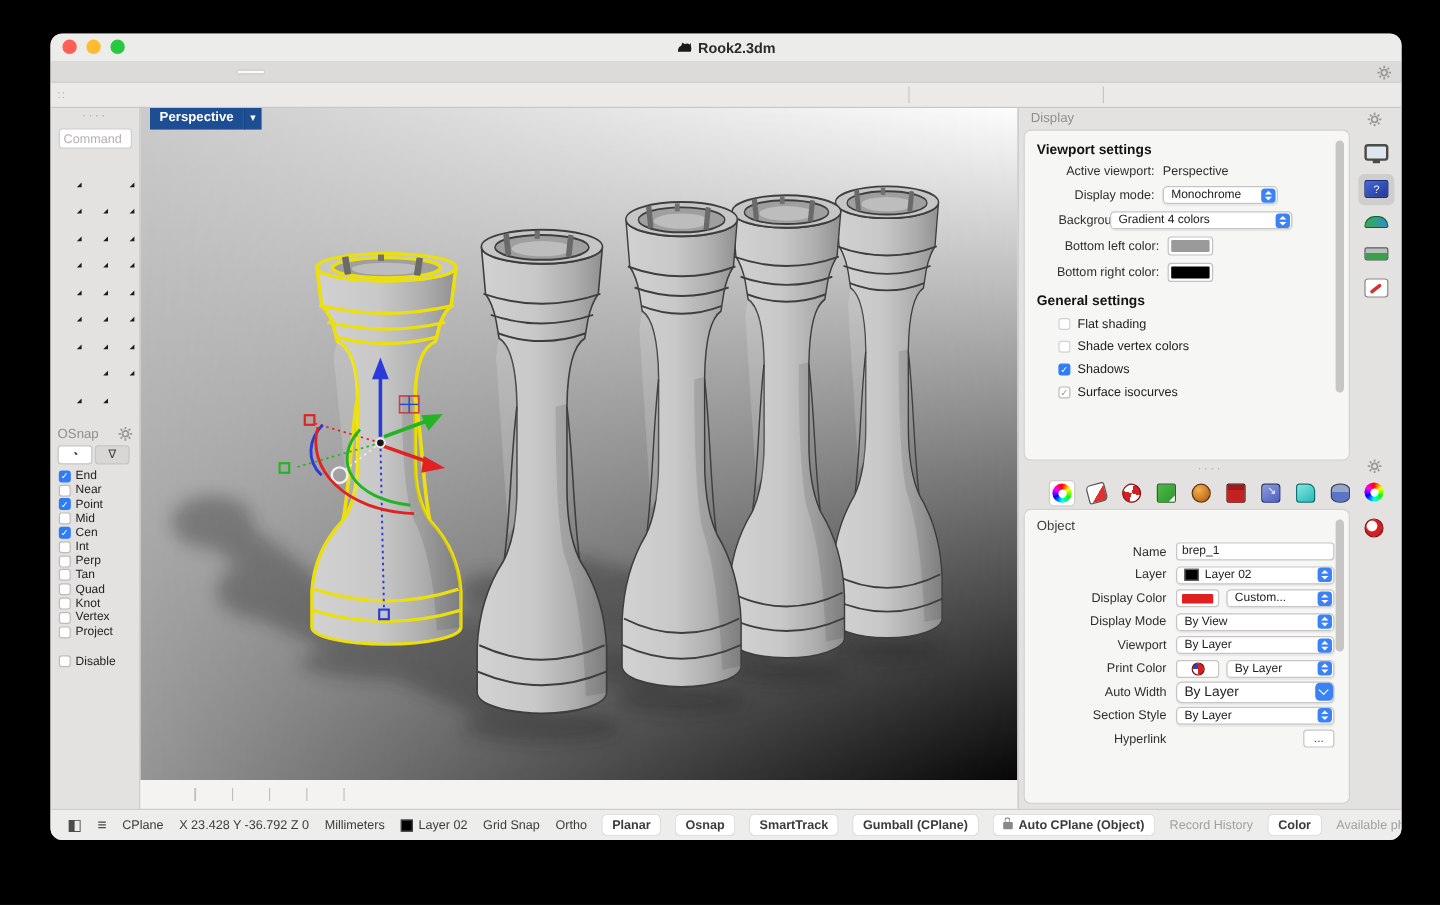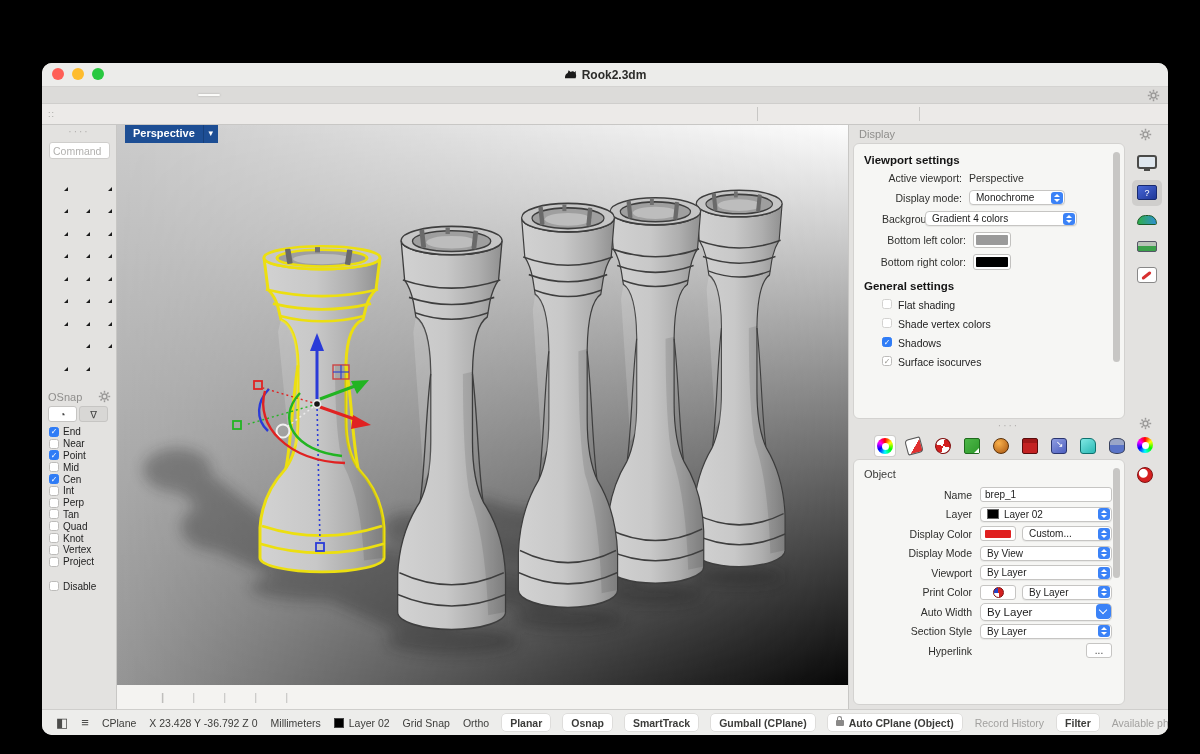--- a/index.html
+++ b/index.html
@@ -1,19 +1,19 @@
 <!DOCTYPE html>
 <html><head>
 <meta charset="utf-8">
 <style>
   html,body{margin:0;padding:0;background:#000;width:1200px;height:754px;overflow:hidden;
     font-family:"Liberation Sans","DejaVu Sans",sans-serif;-webkit-font-smoothing:antialiased;}
   *{box-sizing:border-box;}
   .window{position:absolute;left:42px;top:28px;width:1126px;height:672px;background:#e8e7e5;
-    border-radius:10px;overflow:hidden;box-shadow:0 18px 50px rgba(0,0,0,.6);margin-top:35px;}
+    border-radius:10px;overflow:hidden;box-shadow:0 18px 50px rgba(0,0,0,.6);}
   
   .titlebar{position:relative;height:24px;background:#ececea;display:flex;align-items:center;justify-content:center;border-bottom:1px solid #d4d3d1;}
   .traffic{position:absolute;left:10px;top:5px;display:flex;gap:8px;}
   .tl{width:12px;height:12px;border-radius:50%;}
   .tl.red{background:#ff5f57;} .tl.yel{background:#febc2e;} .tl.grn{background:#28c840;}
   .title-wrap{display:flex;align-items:center;gap:5px;font-size:12px;font-weight:bold;color:#2b2b29;}
   
   .tabbar{position:relative;height:17px;background:#dcdbd9;display:flex;align-items:center;gap:0;padding-left:24px;border-bottom:1px solid #cfcecc;}
   .mtab{font-size:10.5px;color:#8f8e8c;padding:1px 11px;border-radius:8px;white-space:nowrap;cursor:default;}
   .mtab.active{background:#fbfbf9;color:#111;font-weight:bold;box-shadow:0 0 2px rgba(0,0,0,.25);}
@@ -82,21 +82,21 @@
   .dd{display:inline-flex;align-items:center;height:15px;background:#fff;border:1px solid #c6c5c3;border-radius:4px;font-size:10px;color:#222;padding-left:6px;box-shadow:0 1px 1px rgba(0,0,0,.06);cursor:default;}
   .dd-tx{white-space:nowrap;overflow:hidden;flex:1;}
   .st{flex:none;width:12px;height:12px;background:#3b82f7;border-radius:3px;margin:0 1px 0 5px;position:relative;}
   .st::before,.st::after{content:"";position:absolute;left:3px;border-left:3px solid transparent;border-right:3px solid transparent;}
   .st::before{top:2px;border-bottom:3.5px solid #fff;}
   .st::after{bottom:2px;border-top:3.5px solid #fff;}
   .stv{flex:none;width:15px;height:15px;background:#3b82f7;border-radius:4px;margin-left:5px;position:relative;}
   .stv::after{content:"";position:absolute;left:4px;top:3px;width:5px;height:5px;border-right:1.8px solid #fff;border-bottom:1.8px solid #fff;transform:rotate(45deg);}
   .csw{width:38px;height:16px;border:1px solid #c2c1bf;border-radius:3px;padding:2px;background:#fff;}
   .csw .fill{display:block;width:100%;height:100%;background:var(--c);border-radius:1px;}
-  .grow{display:flex;align-items:flex-start;gap:6px;margin:7px 0 7px 28px;font-size:10.5px;color:#222;}
+  .grow{display:flex;align-items:center;gap:6px;margin:7px 0 7px 28px;font-size:10.5px;color:#222;}
   .vscroll{position:absolute;right:4px;width:7px;border-radius:4px;background:#c7c6c4;}
   .divider-row{height:14px;display:flex;align-items:center;justify-content:center;position:relative;}
   .divider-row .drag-dots{margin:0;}
   .prop-icons{height:26px;display:flex;align-items:center;gap:9px;padding-left:26px;}
   .pi-slot{width:20px;height:20px;display:flex;align-items:center;justify-content:center;border-radius:3px;cursor:default;}
   .pi-slot.sel{background:#fff;box-shadow:0 0 0 1px #cfcecc;}
   .pi{width:16px;height:16px;position:relative;display:block;}
   .pi-wheel .pi{border-radius:50%;background:conic-gradient(#f00,#ff0,#0f0,#0ff,#00f,#f0f,#f00);}
   .pi-wheel .pi::after{content:"";position:absolute;inset:4.5px;background:#fff;border-radius:50%;}
   .pi-tube .pi{background:linear-gradient(135deg,#fff 55%,#e03030 56%);border:1px solid #555;border-radius:4px 2px 4px 2px;transform:rotate(-15deg);}
@@ -738,20 +738,20 @@
           <span class="tx">Gumball (CPlane)</span>
         </span>
         <span class="sb-item pill has-lk">
           <i class="lk"></i>
           <span class="tx">Auto CPlane (Object)</span>
         </span>
         <span class="sb-item dim">
           <span class="tx">Record History</span>
         </span>
         <span class="sb-item pill">
-          <span class="tx">Filter</span>
+          <span class="tx">Color</span>
         </span>
         <span class="sb-item dim">
           <span class="tx">Available physical memo</span>
         </span>
       </div>
   </div>
 </div>
 
 </body></html>

